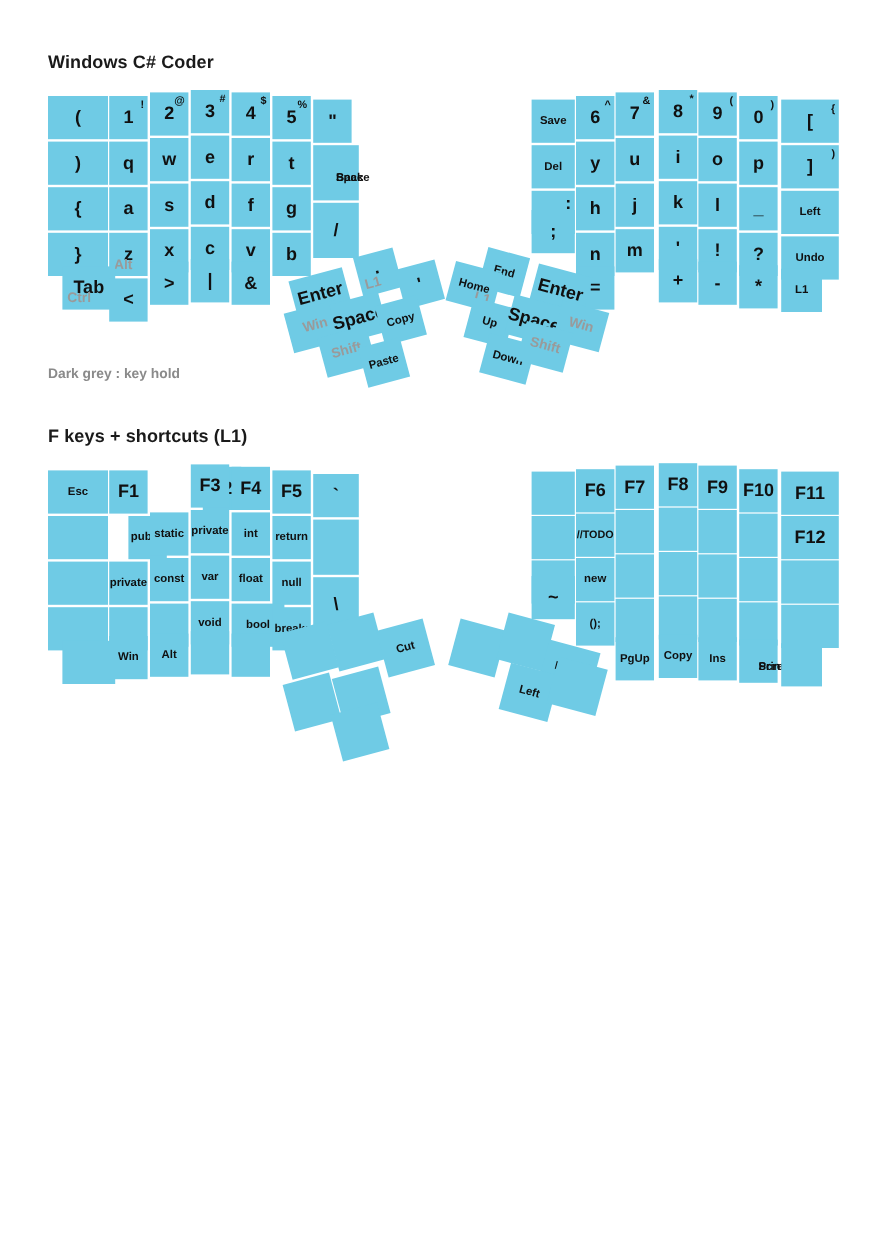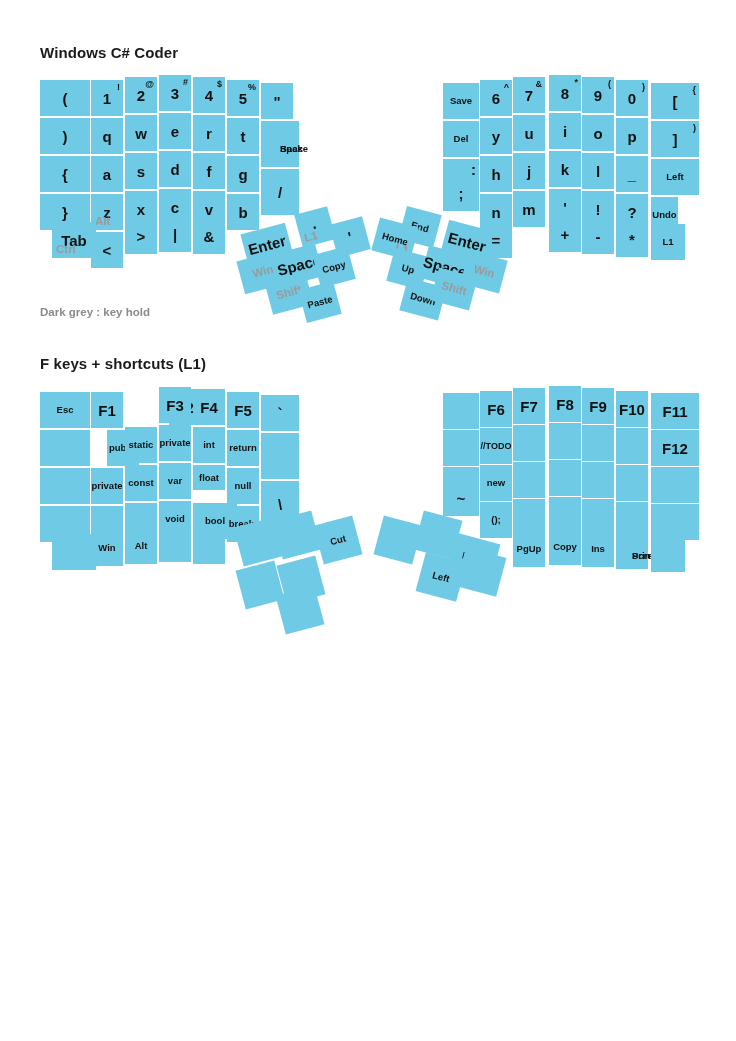--- a/index.html
+++ b/index.html
@@ -244,21 +244,21 @@
     </div>
     <div class="key" style="left: 549px; top: 189px; width: 32px; height: 36px;">
       <span class="main ctr">'</span>
     </div>
     <div class="key" style="left: 582px; top: 191px; width: 32px; height: 36px;">
       <span class="main ctr">!</span>
     </div>
     <div class="key" style="left: 616px; top: 194px; width: 32px; height: 36px;">
       <span class="main ctr">?</span>
     </div>
-    <div class="key" style="left: 651px; top: 197px; width: 27px; height: 36px;">
+    <div class="key" style="left: 651px; top: 197px; width: 48px; height: 36px;">
       <span class="small ctr">Undo</span>
     </div>
     <div class="key" style="left: 480px; top: 222px; width: 32px; height: 36px;">
       <span class="main ctr">=</span>
     </div>
     <div class="key" style="left: 549px; top: 216px; width: 32px; height: 36px;">
       <span class="main ctr">+</span>
     </div>
     <div class="key" style="left: 582px; top: 218px; width: 32px; height: 36px;">
       <span class="main ctr">-</span>
@@ -335,21 +335,21 @@
     <div class="key" style="left: 40px; top: 468px; width: 50px; height: 36px;"></div>
     <div class="key" style="left: 91px; top: 468px; width: 32px; height: 36px;">
       <span class="small ctr">private</span>
     </div>
     <div class="key" style="left: 125px; top: 465px; width: 32px; height: 36px;">
       <span class="small ctr">const</span>
     </div>
     <div class="key" style="left: 159px; top: 463px; width: 32px; height: 36px;">
       <span class="small ctr">var</span>
     </div>
-    <div class="key" style="left: 193px; top: 465px; width: 32px; height: 25px;">
+    <div class="key" style="left: 193px; top: 465px; width: 32px; height: 36px;">
       <span class="small ctr">float</span>
     </div>
     <div class="key" style="left: 227px; top: 468px; width: 32px; height: 36px;">
       <span class="small ctr">null</span>
     </div>
     <div class="key" style="left: 40px; top: 506px; width: 50px; height: 36px;"></div>
     <div class="key" style="left: 91px; top: 506px; width: 32px; height: 36px;"></div>
     <div class="key" style="left: 125px; top: 503px; width: 32px; height: 36px;"></div>
     <div class="key" style="left: 159px; top: 501px; width: 32px; height: 36px;">
       <span class="small ctr">void</span>

